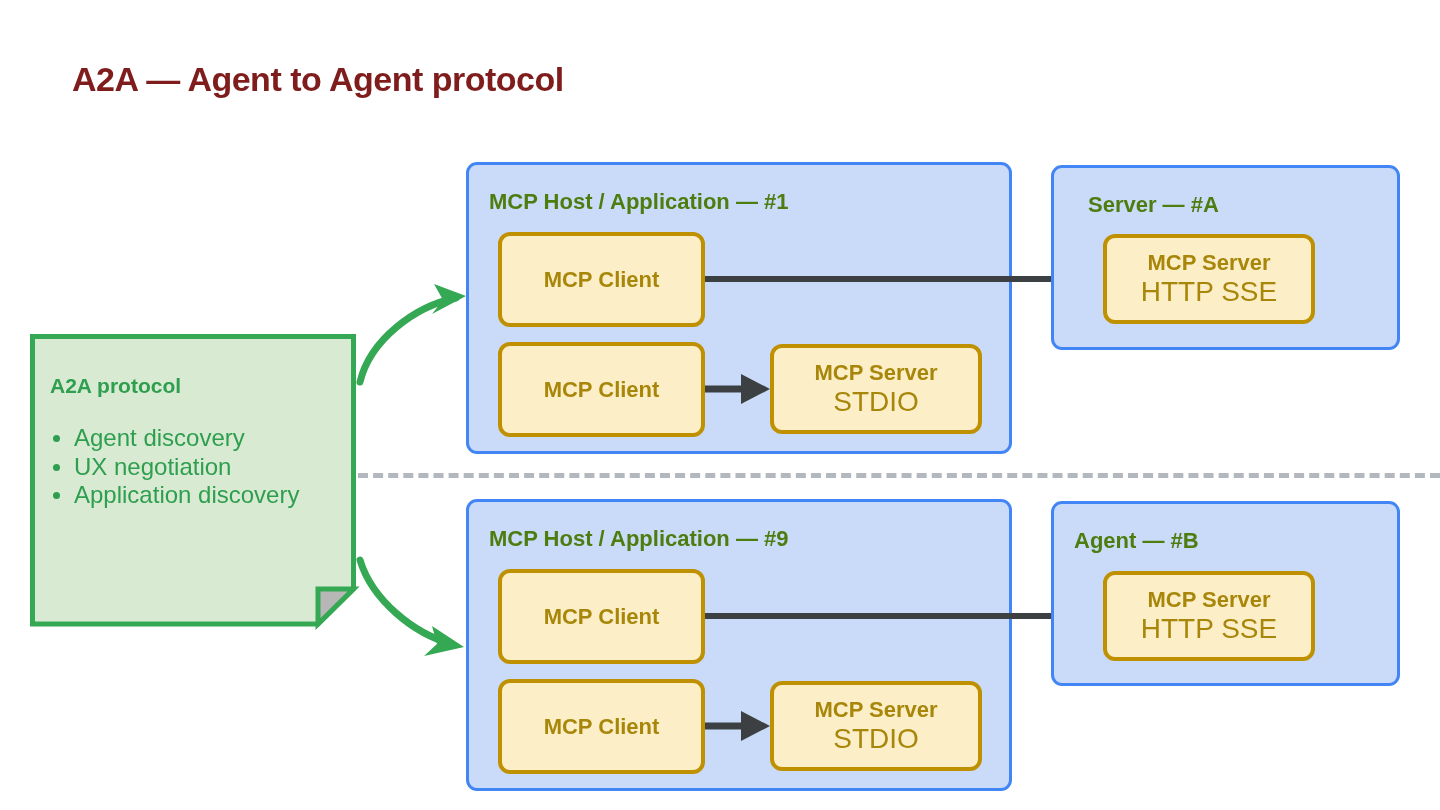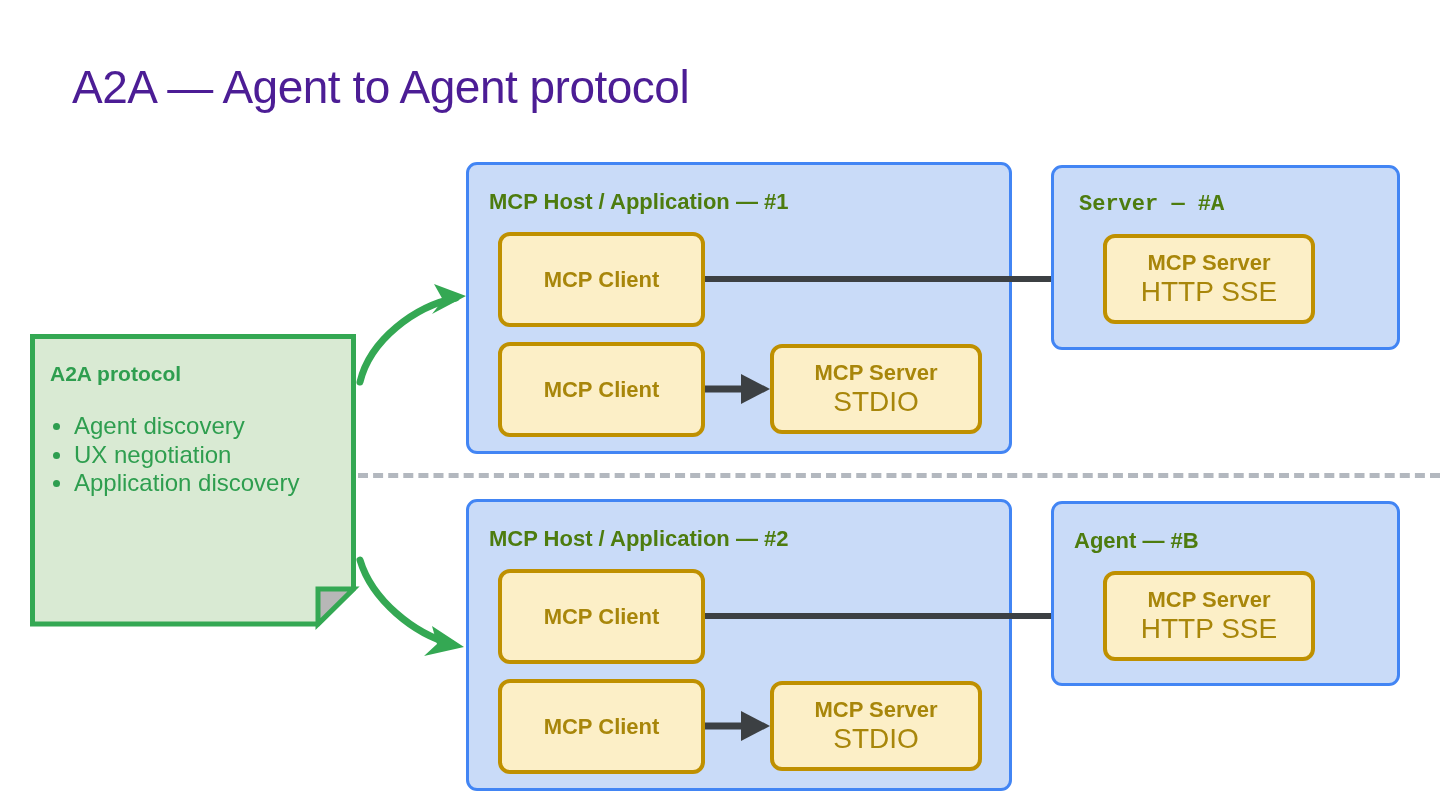--- a/index.html
+++ b/index.html
@@ -14,23 +14,23 @@
     background: #ffffff;
     overflow: hidden;
     font-family: "Liberation Sans", sans-serif;
   }
 
   
   #page-title {
     position: absolute;
     left: 72px;
     top: 60px;
-    font-size: 46px;
-    font-weight: normal;
-    color: #4c1d95;
+    font-size: 34px;
+    font-weight: bold;
+    color: #7f1d1d;
     letter-spacing: -0.5px;
     white-space: nowrap;
   }
 
   
   #divider {
     position: absolute;
     left: 358px;
     top: 473px;
     width: 1082px;
@@ -42,21 +42,21 @@
   .note {
     position: absolute;
     left: 30px;
     top: 334px;
     width: 326px;
     height: 292px;
   }
   .note svg { position: absolute; left: 0; top: 0; overflow: visible; }
   .note-body {
     position: absolute;
-    left: 0; top: 4px;
+    left: 0; top: 16px;
     width: 370px;
     box-sizing: border-box;
     padding: 24px 20px 0 20px;
   }
   .note-title {
     font-size: 21px;
     font-weight: bold;
     color: #2e9e4f;
     margin-bottom: 26px;
   }
@@ -93,21 +93,21 @@
     font-weight: bold;
     color: #4d7c0f;
     white-space: nowrap;
   }
 
   #panel-host-1 { left: 466px; top: 162px; width: 546px; height: 292px; }
   #panel-host-1 .panel-title { left: 20px; top: 24px; }
   #panel-host-2 { left: 466px; top: 499px; width: 546px; height: 292px; }
   #panel-host-2 .panel-title { left: 20px; top: 24px; }
   #panel-server-a { left: 1051px; top: 165px; width: 349px; height: 185px; }
-  #panel-server-a .panel-title { left: 25px; top: 24px; font-family: Liberation Mono, monospace; }
+  #panel-server-a .panel-title { left: 34px; top: 24px; }
   #panel-server-b { left: 1051px; top: 501px; width: 349px; height: 185px; }
   #panel-server-b .panel-title { left: 20px; top: 24px; }
 
   
   .ybox {
     position: absolute;
     box-sizing: border-box;
     background: #fcefc7;
     border: 4px solid #bf9000;
     border-radius: 12px;
@@ -193,21 +193,21 @@
 
   <div class="panel" id="panel-server-a">
     <div class="panel-title">Server — #A</div>
   </div>
   <div class="ybox" style="left:1103px; top:234px; width:212px; height:90px;">
     <div class="l1">MCP Server</div>
     <div class="l2">HTTP SSE</div>
   </div>
 
   <div class="panel" id="panel-host-2">
-    <div class="panel-title">MCP Host / Application — #2</div>
+    <div class="panel-title">MCP Host / Application — #9</div>
   </div>
   <div class="ybox" style="left:498px; top:569px; width:207px; height:95px;">
     <div class="l1">MCP Client</div>
   </div>
   <div class="ybox" style="left:498px; top:679px; width:207px; height:95px;">
     <div class="l1">MCP Client</div>
   </div>
   <div class="ybox" style="left:770px; top:681px; width:212px; height:90px;">
     <div class="l1">MCP Server</div>
     <div class="l2">STDIO</div>

